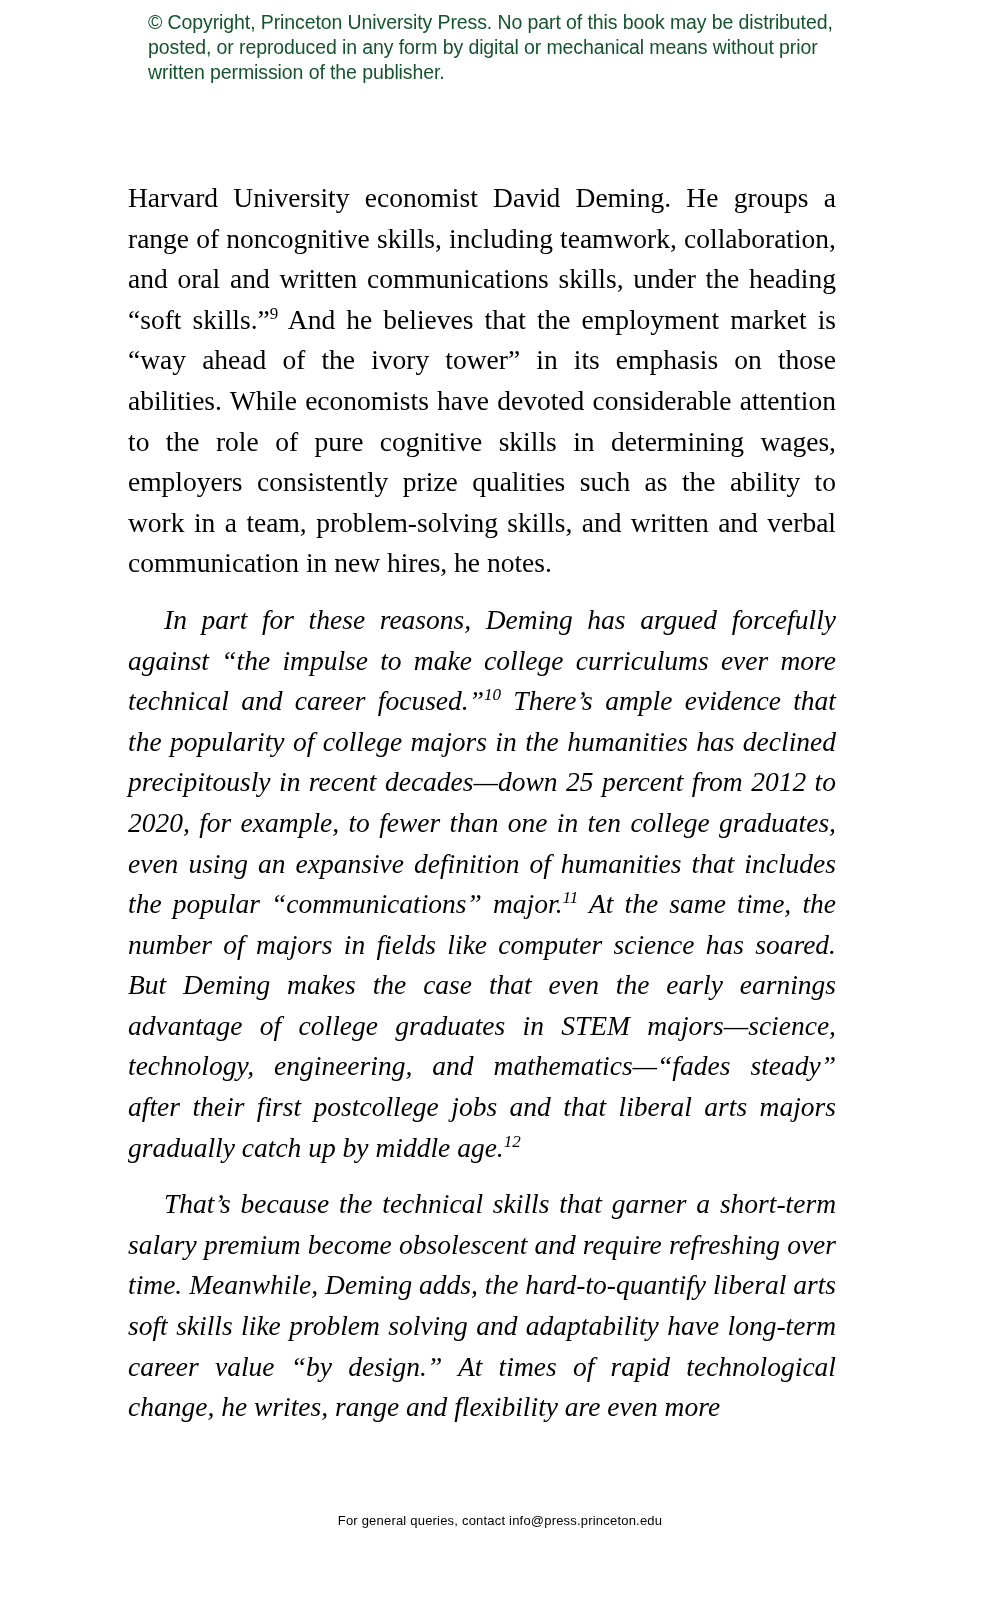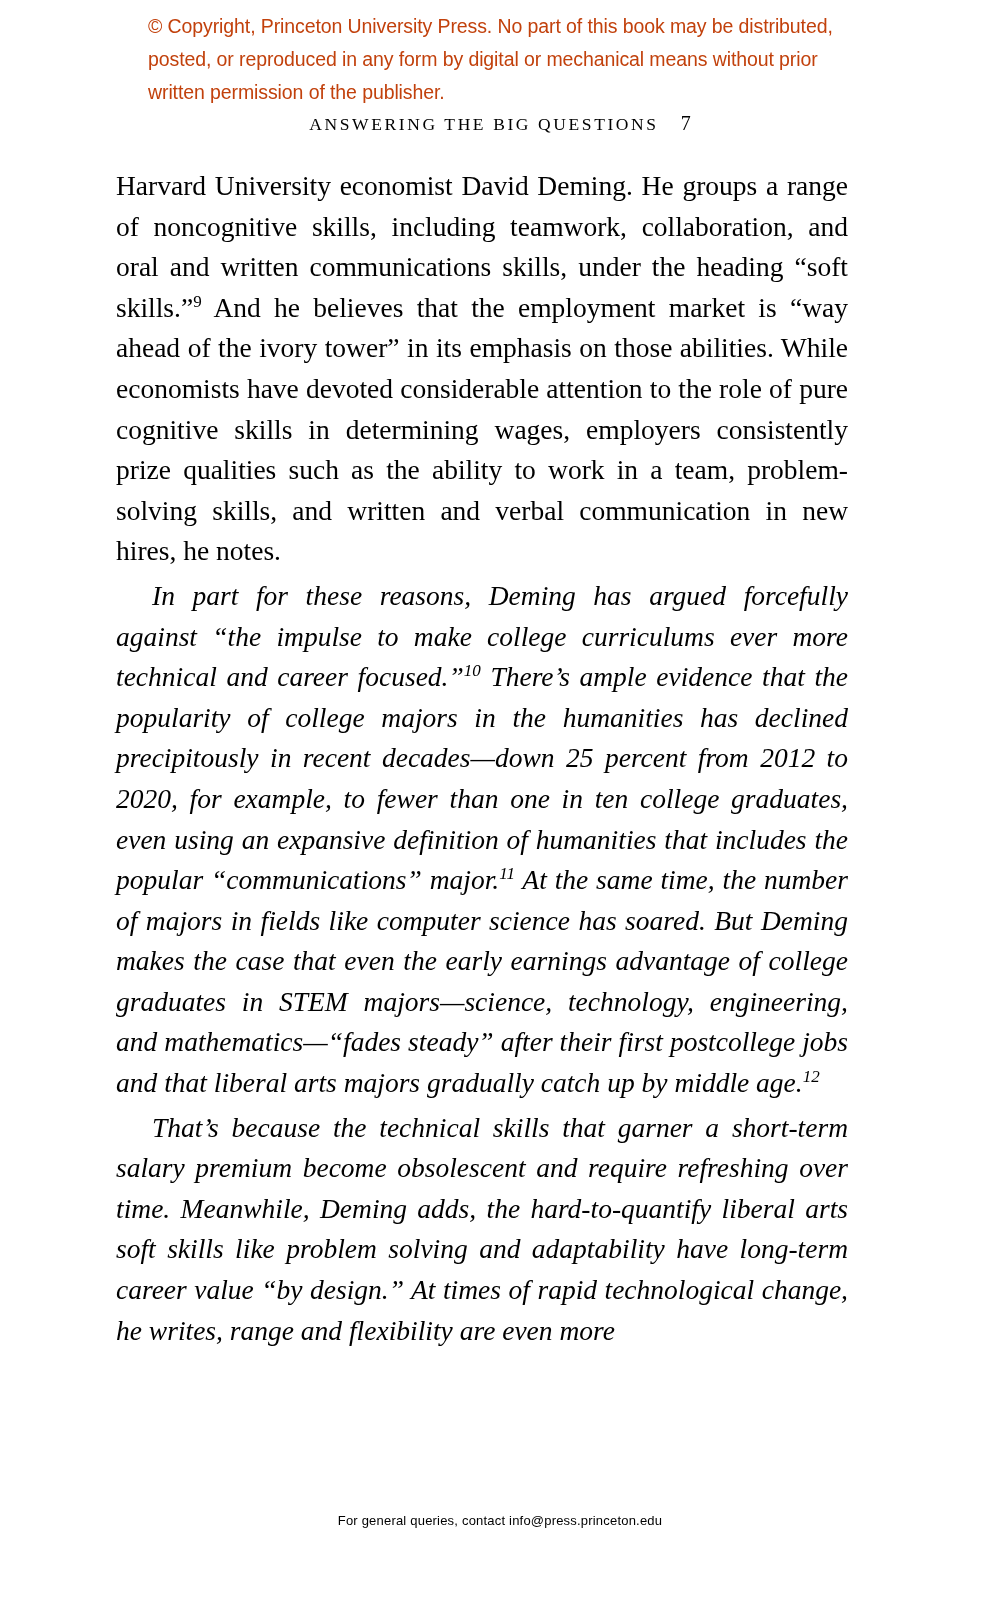--- a/index.html
+++ b/index.html
@@ -24,22 +24,22 @@
   }
 
   
   .copyright-notice {
     position: absolute;
     left: 148px;
     top: 10px;
     width: 700px;
     font-family: "Liberation Sans", sans-serif;
     font-size: 19.5px;
-    line-height: 33px;
-    color: #c2410c;
+    line-height: 25px;
+    color: #14532d;
     letter-spacing: -0.1px;
   }
 
   
   .running-head {
     position: absolute;
     left: 0;
     right: 0;
     top: 112px;
     text-align: center;
@@ -63,21 +63,21 @@
     left: 112px;
     top: 162px;
     width: 740px;
     font-size: 27.5px;
     line-height: 40.6px;
     text-align: justify;
     text-justify: inter-word;
     hyphens: none;
   }
   .body-text p {
-    margin: 4px;
+    margin: 16px;
     text-indent: 0;
   }
   .body-text p.indent {
     text-indent: 36px;
     font-style: italic;
   }
   sup {
     font-size: 0.62em;
     vertical-align: super;
     line-height: 0;
@@ -95,23 +95,20 @@
     letter-spacing: 0.2px;
   }
 </style>
 </head>
 <body>
 
 <div class="page">
 
   <div class="copyright-notice">© Copyright, Princeton University Press. No part of this book may be distributed, posted, or reproduced in any form by digital or mechanical means without prior written permission of the publisher.</div>
 
-  <div class="running-head">
-    <span class="rh-title">Answering the Big Questions</span><span class="rh-page">7</span>
-  </div>
 
   <div class="body-text" id="body-text">
       <p>Harvard University economist David Deming. He groups a range of noncognitive skills, including teamwork, collaboration, and oral and written communications skills, under the heading “soft skills.”<sup>9</sup> And he believes that the employment market is “way ahead of the ivory tower” in its emphasis on those abilities. While economists have devoted considerable attention to the role of pure cognitive skills in determining wages, employers consistently prize qualities such as the ability to work in a team, problem-solving skills, and written and verbal communication in new hires, he notes.</p>
       <p class="indent">In part for these reasons, Deming has argued forcefully against “the impulse to make college curriculums ever more technical and career focused.”<sup>10</sup> There’s ample evidence that the popularity of college majors in the humanities has declined precipitously in recent decades—down 25 percent from 2012 to 2020, for example, to fewer than one in ten college graduates, even using an expansive definition of humanities that includes the popular “communications” major.<sup>11</sup> At the same time, the number of majors in fields like computer science has soared. But Deming makes the case that even the early earnings advantage of college graduates in STEM majors—science, technology, engineering, and mathematics—“fades steady” after their first postcollege jobs and that liberal arts majors gradually catch up by middle age.<sup>12</sup></p>
       <p class="indent">That’s because the technical skills that garner a short-term salary premium become obsolescent and require refreshing over time. Meanwhile, Deming adds, the hard-to-quantify liberal arts soft skills like problem solving and adaptability have long-term career value “by design.” At times of rapid technological change, he writes, range and flexibility are even more</p>
     </div>
 
   <div class="footer">For general queries, contact info@press.princeton.edu</div>
 
 </div>

